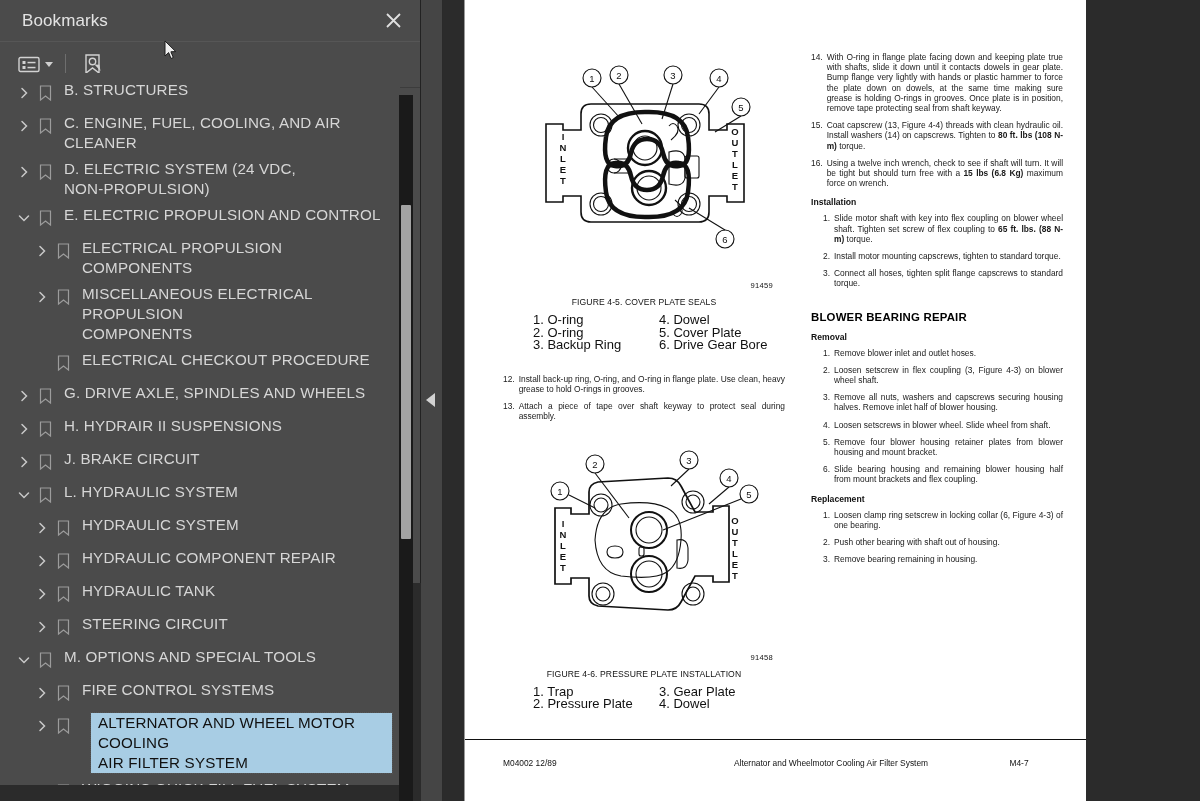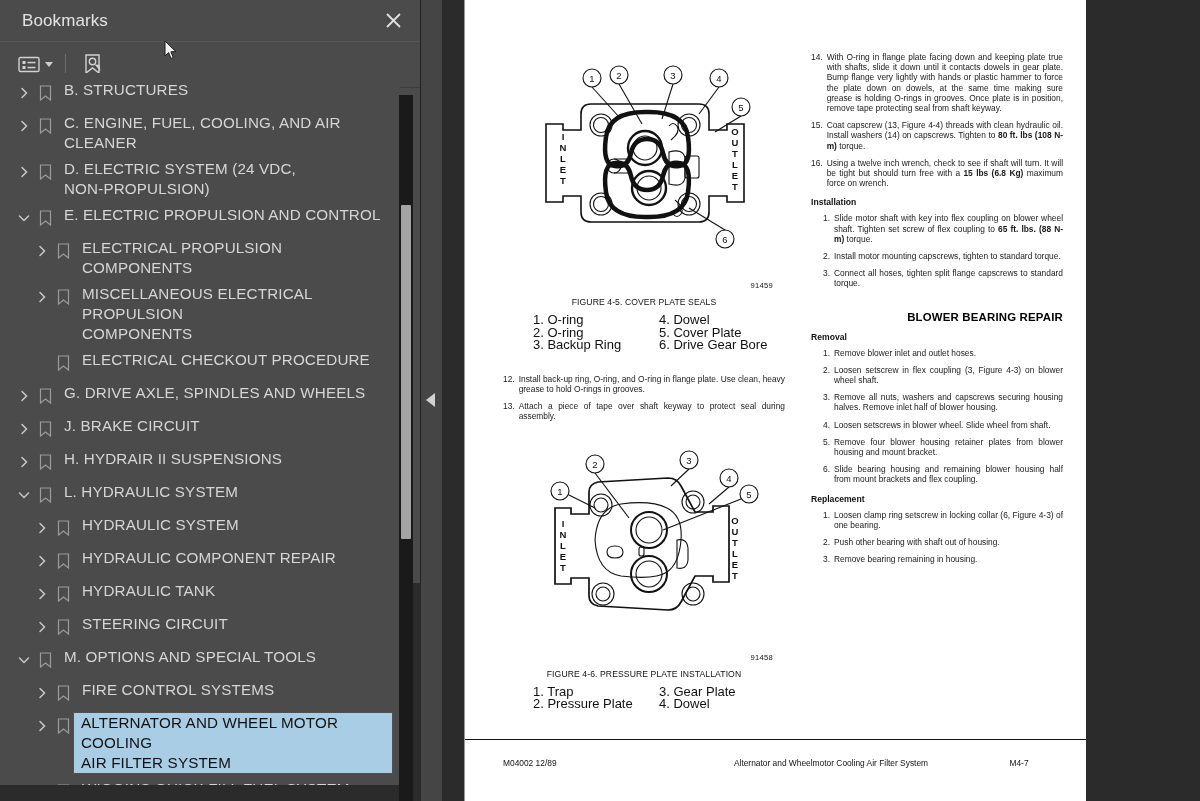--- a/index.html
+++ b/index.html
@@ -86,21 +86,21 @@
   .bm-label {
     font-size: 15.2px; color: #d6d6d6;
     line-height: 20px; letter-spacing: .15px;
     padding-left: 8px; padding-right: 4px;
     white-space: pre-line;
   }
   .bm-row.sel .bm-label {
     background: #a8cde4; color: #111;
     outline: 1px dotted #555;
     padding-left: 7px; padding-right: 12px;
-    margin-left: 0;
+    margin-left: 17px;
   }
   .lvl0 { padding-left: 14px; }
   .lvl1 { padding-left: 32px; }
 
   
   #bm-scroll-track {
     position: absolute; right: 7px; top: 95px;
     width: 14px; height: 706px;
     background: #1a1a1a;
   }
@@ -150,21 +150,21 @@
             font-size: 8.4px; line-height: 10.2px; color:#1a1a1a; }
   .ol-body { flex: 1; font-size: 8.4px; line-height: 10.2px;
              color: #1a1a1a; text-align: justify; }
   .ol-body b { font-weight: bold; }
   .sec-sub {
     font-size: 8.6px; font-weight: bold; color: #111;
     margin: 9px 0 6px 0;
   }
   .sec-head {
     font-size: 11.4px; font-weight: bold; color: #000;
-    letter-spacing: .2px; margin: 22px 0 9px 0; text-align: right;
+    letter-spacing: .2px; margin: 22px 0 9px 0;
   }
   .fig-cap {
     text-align: center; font-size: 8.6px; color: #111;
     margin-top: 7px; letter-spacing: .1px;
   }
   .fig-num {
     text-align: right; font-size: 7.6px; color: #111;
     margin-top: 11px; padding-right: 12px; letter-spacing: .3px;
   }
   .fig-legend {
@@ -339,34 +339,34 @@
           <div class="twisty">
             <svg width="12" height="12" viewBox="0 0 12 12">
               <path d="M4 1.5 L8.5 6 L4 10.5" stroke="#c8c8c8" stroke-width="1.5" fill="none" stroke-linecap="round"></path>
             </svg>
           </div>
           <div class="bm-icon">
             <svg width="13" height="17" viewBox="0 0 13 17">
               <path d="M1.5 1 h10 v14 l-5 -4 l-5 4 z" fill="none" stroke="#9c9c9c" stroke-width="1.2"></path>
             </svg>
           </div>
+          <div class="bm-label">H. HYDRAIR II SUSPENSIONS</div>
+        </div>
+        <div class="bm-row lvl0">
+          <div class="twisty">
+            <svg width="12" height="12" viewBox="0 0 12 12">
+              <path d="M4 1.5 L8.5 6 L4 10.5" stroke="#c8c8c8" stroke-width="1.5" fill="none" stroke-linecap="round"></path>
+            </svg>
+          </div>
+          <div class="bm-icon">
+            <svg width="13" height="17" viewBox="0 0 13 17">
+              <path d="M1.5 1 h10 v14 l-5 -4 l-5 4 z" fill="none" stroke="#9c9c9c" stroke-width="1.2"></path>
+            </svg>
+          </div>
           <div class="bm-label">J. BRAKE CIRCUIT</div>
-        </div>
-        <div class="bm-row lvl0">
-          <div class="twisty">
-            <svg width="12" height="12" viewBox="0 0 12 12">
-              <path d="M4 1.5 L8.5 6 L4 10.5" stroke="#c8c8c8" stroke-width="1.5" fill="none" stroke-linecap="round"></path>
-            </svg>
-          </div>
-          <div class="bm-icon">
-            <svg width="13" height="17" viewBox="0 0 13 17">
-              <path d="M1.5 1 h10 v14 l-5 -4 l-5 4 z" fill="none" stroke="#9c9c9c" stroke-width="1.2"></path>
-            </svg>
-          </div>
-          <div class="bm-label">H. HYDRAIR II SUSPENSIONS</div>
         </div>
         <div class="bm-row lvl0">
           <div class="twisty">
             <svg width="12" height="12" viewBox="0 0 12 12">
               <path d="M1.5 4 L6 8.5 L10.5 4" stroke="#c8c8c8" stroke-width="1.5" fill="none" stroke-linecap="round"></path>
             </svg>
           </div>
           <div class="bm-icon">
             <svg width="13" height="17" viewBox="0 0 13 17">
               <path d="M1.5 1 h10 v14 l-5 -4 l-5 4 z" fill="none" stroke="#9c9c9c" stroke-width="1.2"></path>

